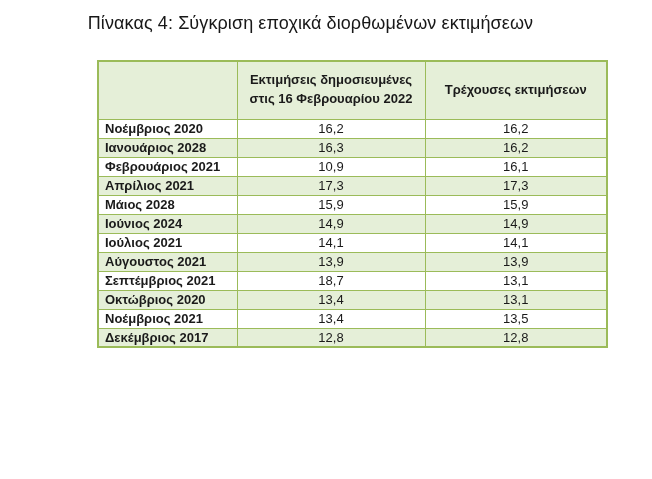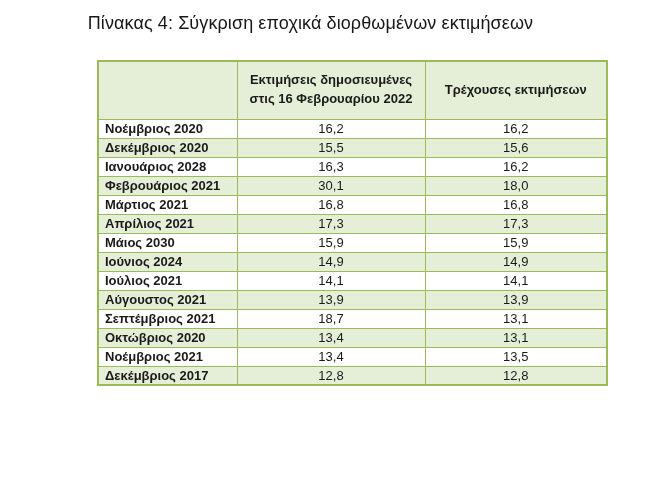--- a/index.html
+++ b/index.html
@@ -89,46 +89,36 @@
         <th>Τρέχουσες εκτιμήσεων</th>
       </tr>
     </thead>
     <tbody>
         <tr>
           <th>Νοέμβριος 2020</th>
           <td>16,2</td>
           <td>16,2</td>
         </tr>
         <tr>
-          <th>Δεκέμβριος 2020</th>
-          <td>15,5</td>
-          <td>15,6</td>
-        </tr>
-        <tr>
           <th>Ιανουάριος 2028</th>
           <td>16,3</td>
           <td>16,2</td>
         </tr>
         <tr>
           <th>Φεβρουάριος 2021</th>
-          <td>30,1</td>
-          <td>18,0</td>
-        </tr>
-        <tr>
-          <th>Μάρτιος 2021</th>
-          <td>16,8</td>
-          <td>16,8</td>
+          <td>10,9</td>
+          <td>16,1</td>
         </tr>
         <tr>
           <th>Απρίλιος 2021</th>
           <td>17,3</td>
           <td>17,3</td>
         </tr>
         <tr>
-          <th>Μάιος 2030</th>
+          <th>Μάιος 2028</th>
           <td>15,9</td>
           <td>15,9</td>
         </tr>
         <tr>
           <th>Ιούνιος 2024</th>
           <td>14,9</td>
           <td>14,9</td>
         </tr>
         <tr>
           <th>Ιούλιος 2021</th>

